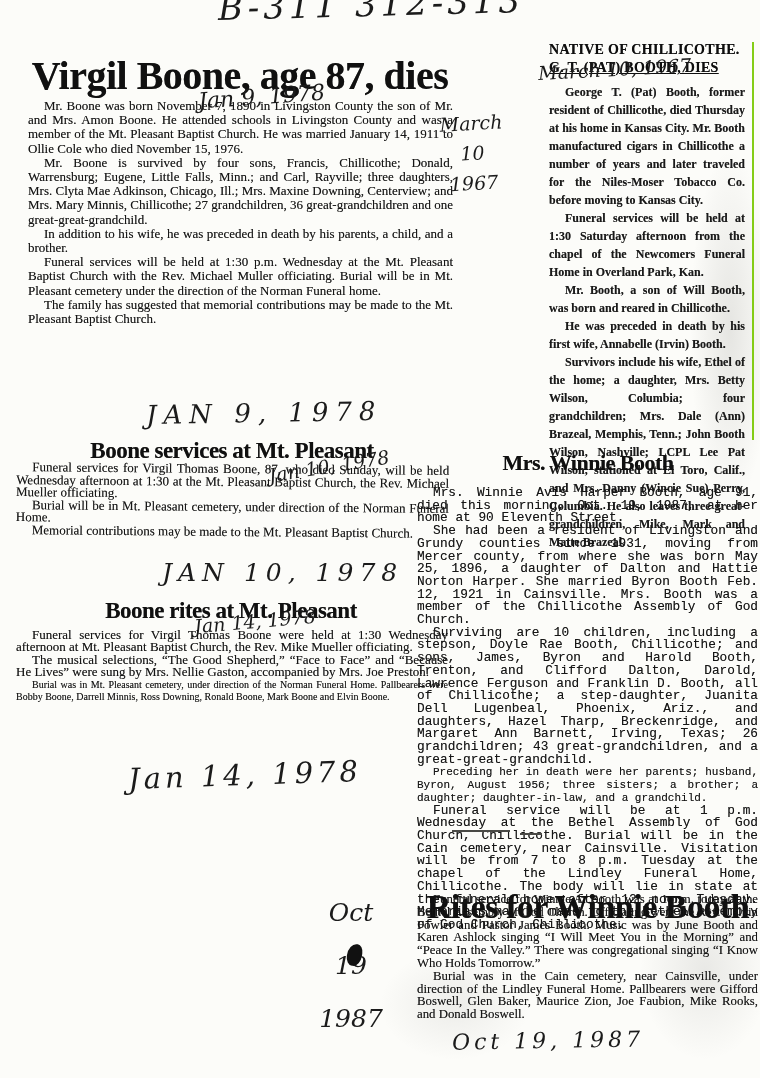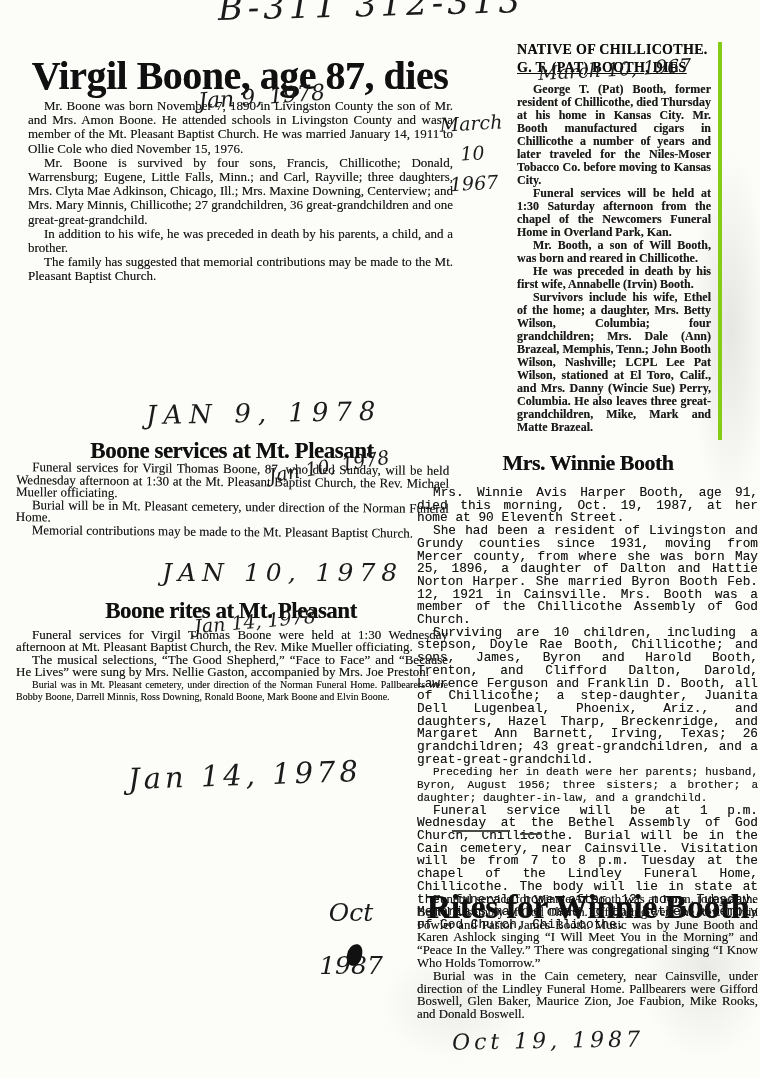--- a/index.html
+++ b/index.html
@@ -18,31 +18,32 @@
     text-align:justify; text-indent:16px;
     text-shadow:0 0 0.4px rgba(20,20,20,0.5);
   }
   .col-left .body p { font-size:13px; }
   .hw {
     position:absolute; white-space:nowrap;
     font-family:"DejaVu Serif", serif; font-style:italic; color:#1b1b1b;
   }
   .hw-stack { white-space:normal; text-align:center; }
   .clip-booth {
-    border-right:4px solid #84cc16;
+    border-right:2px solid #84cc16;
     padding-right:7px;
+    margin-left:32px;
   }
   .clip-booth .kicker, .clip-booth .head2 {
     font-weight:bold; font-size:14px; letter-spacing:0.3px; color:#0e0e0e;
     text-shadow:0 0 0.6px rgba(0,0,0,0.6);
   }
   .clip-booth .head2 { text-decoration:underline; margin-top:2px; }
   .clip-booth .body { margin-top:7px; }
   .clip-booth .body p {
-    font-size:12px; line-height:13px; font-weight:bold; color:#1a1a1a;
+    font-size:12px; line-height:18px; font-weight:bold; color:#1a1a1a;
     text-shadow:0 0 0.5px rgba(0,0,0,0.45);
   }
   .smudge { position:absolute; pointer-events:none; border-radius:50%; }
   .divider { position:absolute; background:#4a4a46; }
   .ink-blot { position:absolute; background:#111; border-radius:60% 40% 55% 45%; }
 </style>
 </head>
 <body>
 
 <div class="page">
@@ -57,20 +58,21 @@
   <div class="hw" style="left:218px; top:-16px; font-size:34px; letter-spacing:4px; transform:rotate(-1.5deg);">B-311 312-313</div>
 
   <div class="col-left">
 
     <div class="abs headline" style="left:28px; top:58px; width:424px; font-size:40px; line-height:36px;">Virgil Boone, age 87, dies</div>
     <div class="hw" style="left:198px; top:84px; font-size:22px; transform:rotate(-4deg);">Jan 9, 1978</div>
     <div class="abs body" style="left:28px; top:99px; width:425px; line-height:14.2px;">
       <p>Mr. Boone was born November 7, 1890 in Livingston County the son of Mr. and Mrs. Amon Boone. He attended schools in Livingston County and was a member of the Mt. Pleasant Baptist Church. He was married January 14, 1911 to Ollie Cole who died November 15, 1976.</p>
       <p>Mr. Boone is survived by four sons, Francis, Chillicothe; Donald, Warrensburg; Eugene, Little Falls, Minn.; and Carl, Rayville; three daughters, Mrs. Clyta Mae Adkinson, Chicago, Ill.; Mrs. Maxine Downing, Centerview; and Mrs. Mary Minnis, Chillicothe; 27 grandchildren, 36 great-grandchildren and one great-great-grandchild.</p>
       <p>In addition to his wife, he was preceded in death by his parents, a child, and a brother.</p>
+      <p>Funeral services will be held at 1:30 p.m. Wednesday at the Mt. Pleasant Baptist Church with the Rev. Michael Muller officiating. Burial will be in Mt. Pleasant cemetery under the direction of the Norman Funeral home.</p>
       <p>The family has suggested that memorial contributions may be made to the Mt. Pleasant Baptist Church.</p>
     </div>
     <div class="hw" style="left:146px; top:398px; font-size:26px; letter-spacing:7px; transform:rotate(-1deg);">JAN 9, 1978</div>
 
     <div class="abs headline" style="left:16px; top:438px; width:432px; font-size:23px; line-height:25px;">Boone services at Mt. Pleasant</div>
     <div class="hw" style="left:268px; top:455px; font-size:19px; transform:rotate(-9deg);">Jan 10, 1978</div>
     <div class="abs body" style="left:16px; top:463px; width:433px; line-height:12.6px; transform:rotate(0.5deg);">
       <p style="font-size:13px;">Funeral services for Virgil Thomas Boone, 87, who died Sunday, will be held Wednesday afternoon at 1:30 at the Mt. Pleasant Baptist Church, the Rev. Michael Mueller officiating.</p>
       <p style="font-size:13px;">Burial will be in Mt. Pleasant cemetery, under direction of the Norman Funeral Home.</p>
       <p style="font-size:13px;">Memorial contributions may be made to the Mt. Pleasant Baptist Church.</p>
@@ -118,19 +120,20 @@
   <div class="divider" style="left:520px; top:833px; width:22px; height:2px;"></div>
 
   <div class="abs headline" style="left:418px; top:856px; width:340px; font-size:34px; line-height:30px;margin-top:36px;">Rites for Winnie Booth</div>
   <div class="abs body" style="left:417px; top:893px; width:341px; line-height:12.8px;">
     <p style="font-size:12.8px;">Funeral service for Winnie A. Booth was at 1 p.m. today at the Bethel Assembly of God Church. Officiating were the Rev. Calvin Fowler and Pastor James Booth. Music was by June Booth and Karen Ashlock singing “I Will Meet You in the Morning” and “Peace In the Valley.” There was congregational singing “I Know Who Holds Tomorrow.”</p>
     <p style="font-size:12.8px;">Burial was in the Cain cemetery, near Cainsville, under direction of the Lindley Funeral Home. Pallbearers were Gifford Boswell, Glen Baker, Maurice Zion, Joe Faubion, Mike Rooks, and Donald Boswell.</p>
   </div>
 
   <div class="hw hw-stack" style="left:296px; top:886px; width:110px; font-size:25px; line-height:53px;">
     <div>Oct</div>
+    <div>19</div>
     <div>1987</div>
   </div>
   <div class="ink-blot" style="left:347px; top:944px; width:15px; height:22px; transform:rotate(8deg);"></div>
 
   <div class="hw" style="left:452px; top:1028px; font-size:22px; letter-spacing:4px; transform:rotate(-1deg);">Oct 19, 1987</div>
 
 </div>
 
 </body></html>

